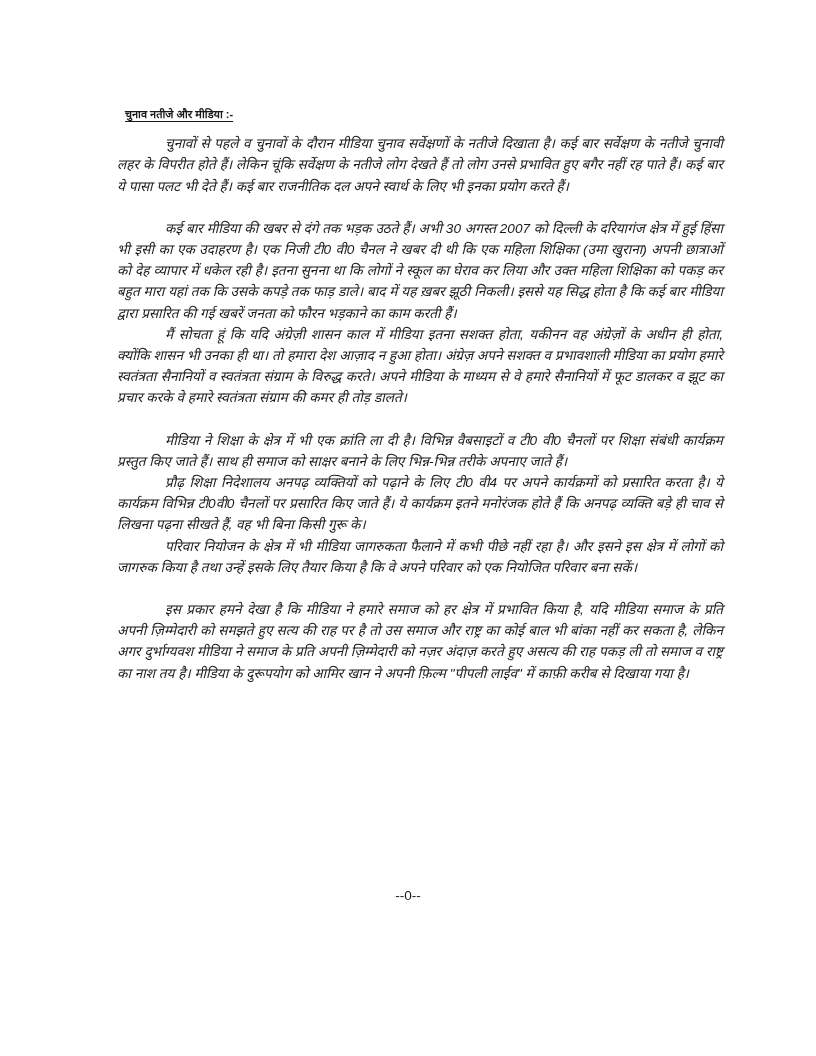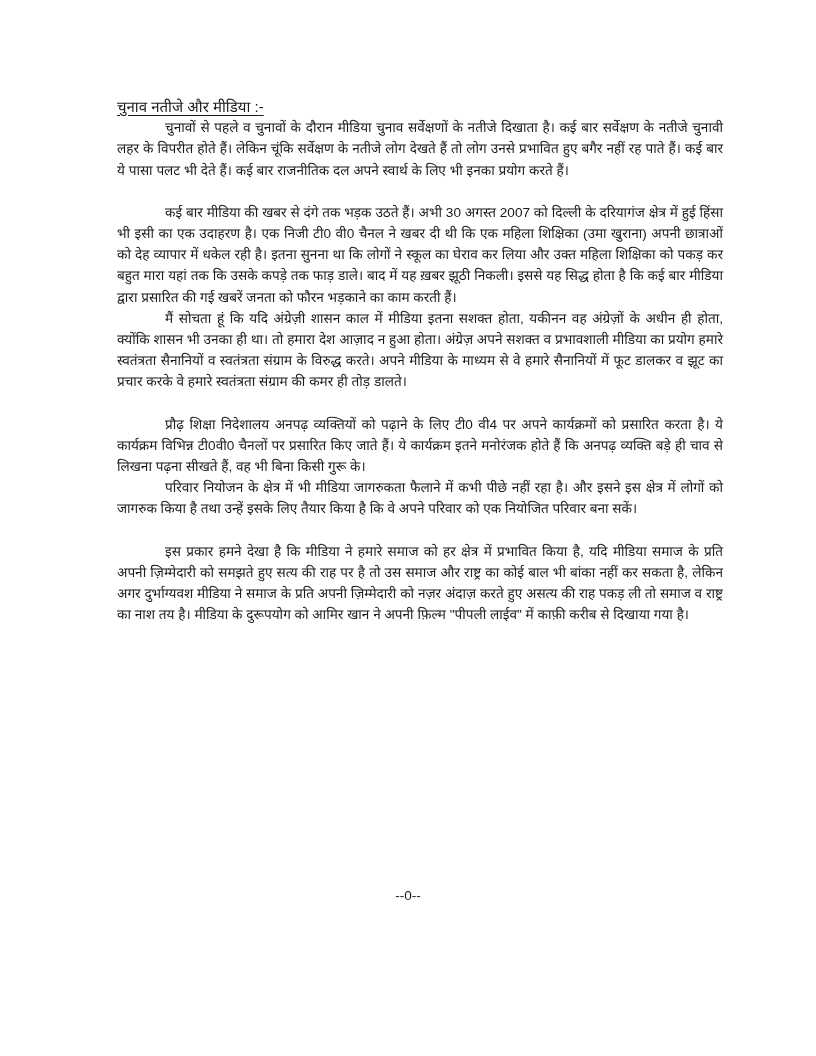--- a/index.html
+++ b/index.html
@@ -8,31 +8,32 @@
       position: absolute;
       left: 117px;
       top: 96px;
       width: 606px;
       font-family: "Liberation Sans", "DejaVu Sans", sans-serif;
       font-size: 13.6px;
       line-height: 21.2px;
       color: #1a1a1a;
     }
     .heading {
-      font-weight: normal;
+      font-weight: bold;
       text-decoration: underline;
       text-underline-offset: 3px;
-      margin: 0;
-      font-size: 15px;
+      margin: 8px;
+      font-size: 11px;
       line-height: 21.2px;
     }
     .para {
       margin: 0;
       text-align: justify;
       text-indent: 48px;
+      font-style: italic;
     }
     .gap { height: 21px; }
     .footer {
       position: absolute;
       left: 0;
       width: 816px;
       top: 888px;
       text-align: center;
       font-family: "Liberation Sans", "DejaVu Sans", sans-serif;
       font-size: 13.6px;
@@ -52,20 +53,21 @@
   <div class="gap"></div>
 
   <section>
     <p class="para">कई बार मीडिया की खबर से दंगे तक भड़क उठते हैं। अभी 30 अगस्त 2007 को दिल्ली के दरियागंज क्षेत्र में हुई हिंसा भी इसी का एक उदाहरण है। एक निजी टी0 वी0 चैनल ने खबर दी थी कि एक महिला शिक्षिका (उमा खुराना) अपनी छात्राओं को देह व्यापार में धकेल रही है। इतना सुनना था कि लोगों ने स्कूल का घेराव कर लिया और उक्त महिला शिक्षिका को पकड़ कर बहुत मारा यहां तक कि उसके कपड़े तक फाड़ डाले। बाद में यह ख़बर झूठी निकली।  इससे यह सिद्ध होता है कि कई बार मीडिया द्वारा प्रसारित की गई खबरें जनता को फौरन भड़काने का काम करती हैं।</p>
     <p class="para">मैं सोचता हूं कि यदि अंग्रेज़ी शासन काल में मीडिया इतना सशक्त होता, यकीनन वह अंग्रेज़ों के अधीन ही होता, क्योंकि शासन भी उनका ही था। तो हमारा देश आज़ाद न हुआ होता। अंग्रेज़ अपने सशक्त व प्रभावशाली मीडिया का प्रयोग हमारे स्वतंत्रता सैनानियों व स्वतंत्रता संग्राम के विरुद्ध करते। अपने मीडिया के माध्यम से वे हमारे सैनानियों में फूट डालकर व झूट का प्रचार करके वे हमारे स्वतंत्रता संग्राम की कमर ही तोड़ डालते।</p>
   </section>
 
   <div class="gap"></div>
 
   <section>
+    <p class="para">मीडिया ने शिक्षा के क्षेत्र में भी एक क्रांति ला दी है। विभिन्न वैबसाइटों व टी0 वी0 चैनलों पर शिक्षा संबंधी कार्यक्रम प्रस्तुत किए जाते हैं। साथ ही समाज को साक्षर बनाने के लिए भिन्न-भिन्न तरीके अपनाए जाते हैं।</p>
     <p class="para">प्रौढ़ शिक्षा निदेशालय अनपढ़ व्यक्तियों को पढ़ाने के लिए टी0 वी4 पर अपने कार्यक्रमों को प्रसारित करता है। ये कार्यक्रम विभिन्न टी0वी0 चैनलों पर प्रसारित किए जाते हैं। ये कार्यक्रम इतने मनोरंजक होते हैं कि अनपढ़ व्यक्ति बड़े ही चाव से लिखना पढ़ना सीखते हैं, वह भी बिना किसी गुरू के।</p>
     <p class="para">परिवार नियोजन के क्षेत्र में भी मीडिया जागरुकता फैलाने में कभी पीछे नहीं रहा है। और इसने इस क्षेत्र में लोगों को जागरुक किया है तथा उन्हें इसके लिए तैयार किया है कि वे अपने परिवार को एक नियोजित परिवार बना सकें।</p>
   </section>
 
   <div class="gap"></div>
 
   <p class="para">इस प्रकार हमने देखा है कि मीडिया ने हमारे समाज को हर क्षेत्र में प्रभावित किया है, यदि मीडिया समाज के प्रति अपनी ज़िम्मेदारी को समझते हुए सत्य की राह पर है तो उस समाज और राष्ट्र का कोई बाल भी बांका नहीं कर सकता है, लेकिन अगर दुर्भाग्यवश मीडिया ने समाज के प्रति अपनी ज़िम्मेदारी को नज़र अंदाज़ करते हुए असत्य की राह पकड़ ली तो समाज व राष्ट्र का नाश तय है। मीडिया के दुरूपयोग को आमिर खान ने अपनी फ़िल्म "पीपली लाईव" में काफ़ी करीब से दिखाया गया है।</p>
 </div>
 
 <div class="footer">--0--</div>

